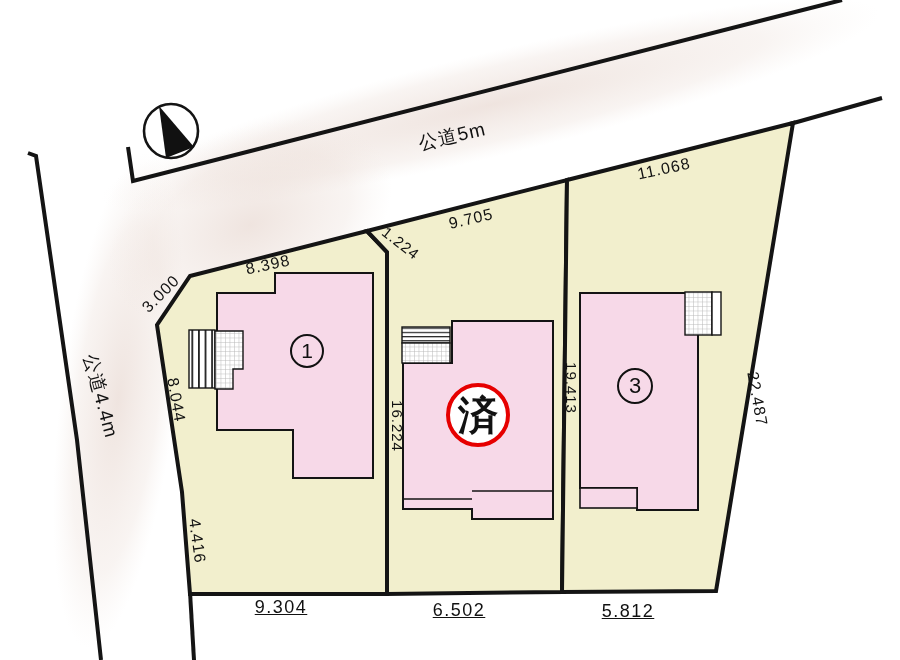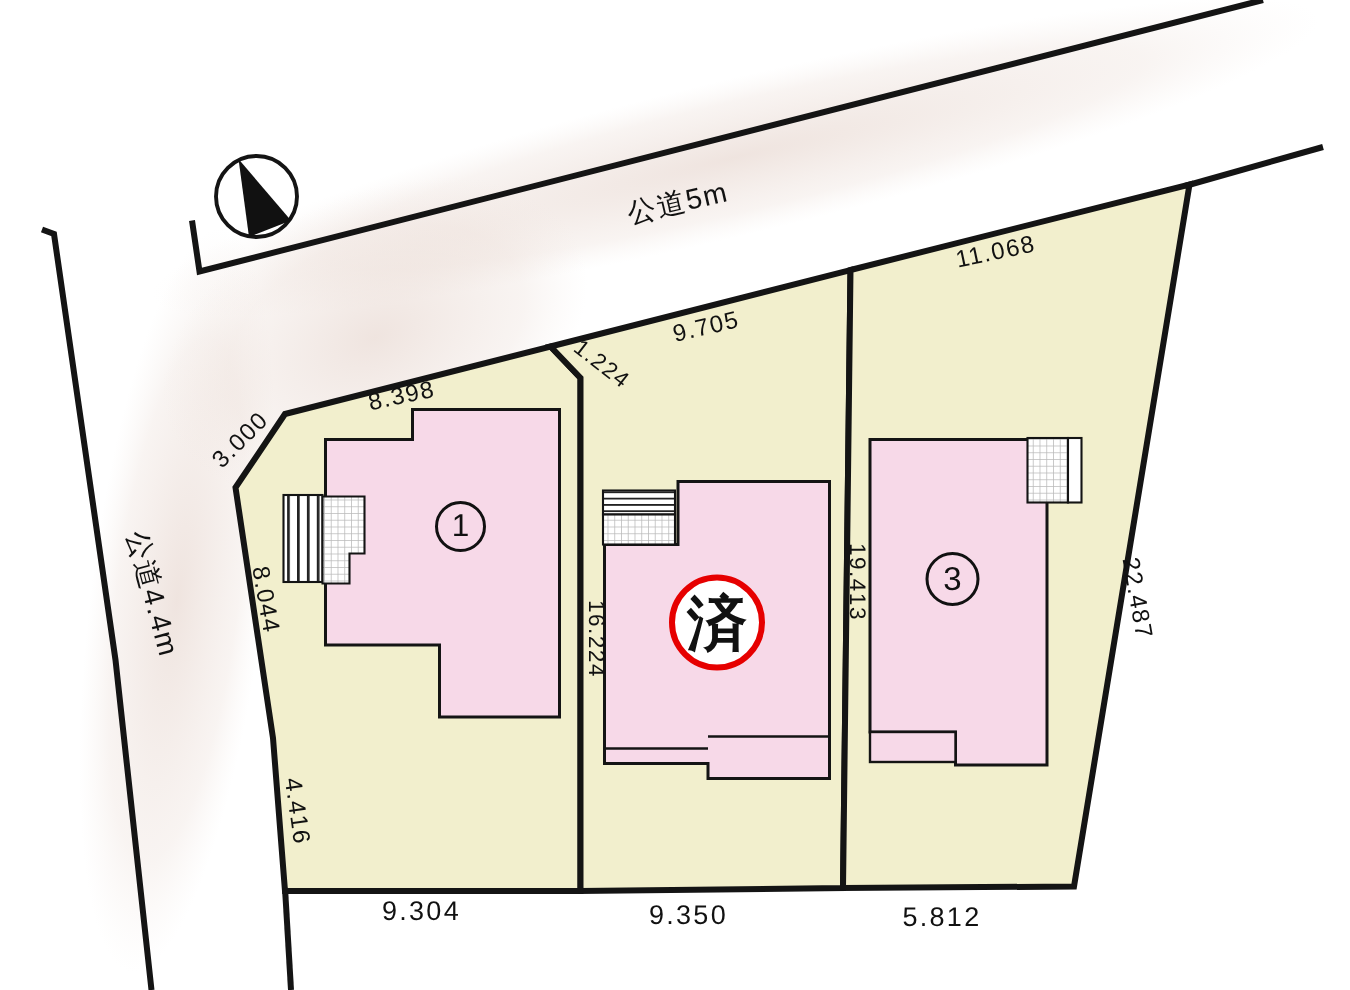--- a/index.html
+++ b/index.html
@@ -10,21 +10,21 @@
     position:absolute;
     transform:translate(-50%,-50%) rotate(var(--r,0deg));
     font-size:16px;
     color:#111;
     letter-spacing:1px;
     white-space:nowrap;
     line-height:1;
     font-family:"Liberation Sans",sans-serif;
   }
   .lbl.big{font-size:19px;letter-spacing:1px;}
-  .lbl.bottom{font-size:18px;letter-spacing:1.5px;}
+  .lbl.bottom{font-size:18px;letter-spacing:1.5px;text-decoration:underline;}
   .lbl.small{font-size:15px;}
   .badge{
     position:absolute;
     transform:translate(-50%,-50%);
     border:2px solid #111;
     border-radius:50%;
     display:flex;align-items:center;justify-content:center;
     color:#111;background:transparent;
     font-family:"Liberation Sans",sans-serif;
   }
@@ -120,21 +120,21 @@
   <div class="lbl" style="left:161px;top:294px;--r:-45deg">3.000</div>
   <div class="lbl" style="left:176px;top:400px;--r:80deg">8.044</div>
   <div class="lbl" style="left:197px;top:541px;--r:82deg">4.416</div>
   <div class="lbl small" style="left:401px;top:243px;--r:38deg">1.224</div>
   <div class="lbl" style="left:471px;top:219px;--r:-13deg">9.705</div>
   <div class="lbl small" style="left:397px;top:426px;--r:90deg">16.224</div>
   <div class="lbl small" style="left:571px;top:388px;--r:90deg">19.413</div>
   <div class="lbl" style="left:664px;top:169px;--r:-12deg">11.068</div>
   <div class="lbl" style="left:757px;top:399px;--r:80deg">22.487</div>
   <div class="lbl bottom" style="left:281px;top:607px">9.304</div>
-  <div class="lbl bottom" style="left:459px;top:610px">9.350</div>
+  <div class="lbl bottom" style="left:459px;top:610px">6.502</div>
   <div class="lbl bottom" style="left:628px;top:611px">5.812</div>
 
   <div class="badge n1" style="left:307px;top:351px">
       <span>1</span>
     </div>
   <div class="badge n3" style="left:635px;top:386px">
       <span>3</span>
     </div>
   <div class="sold" style="left:478px;top:415px">
       <span>済</span>

